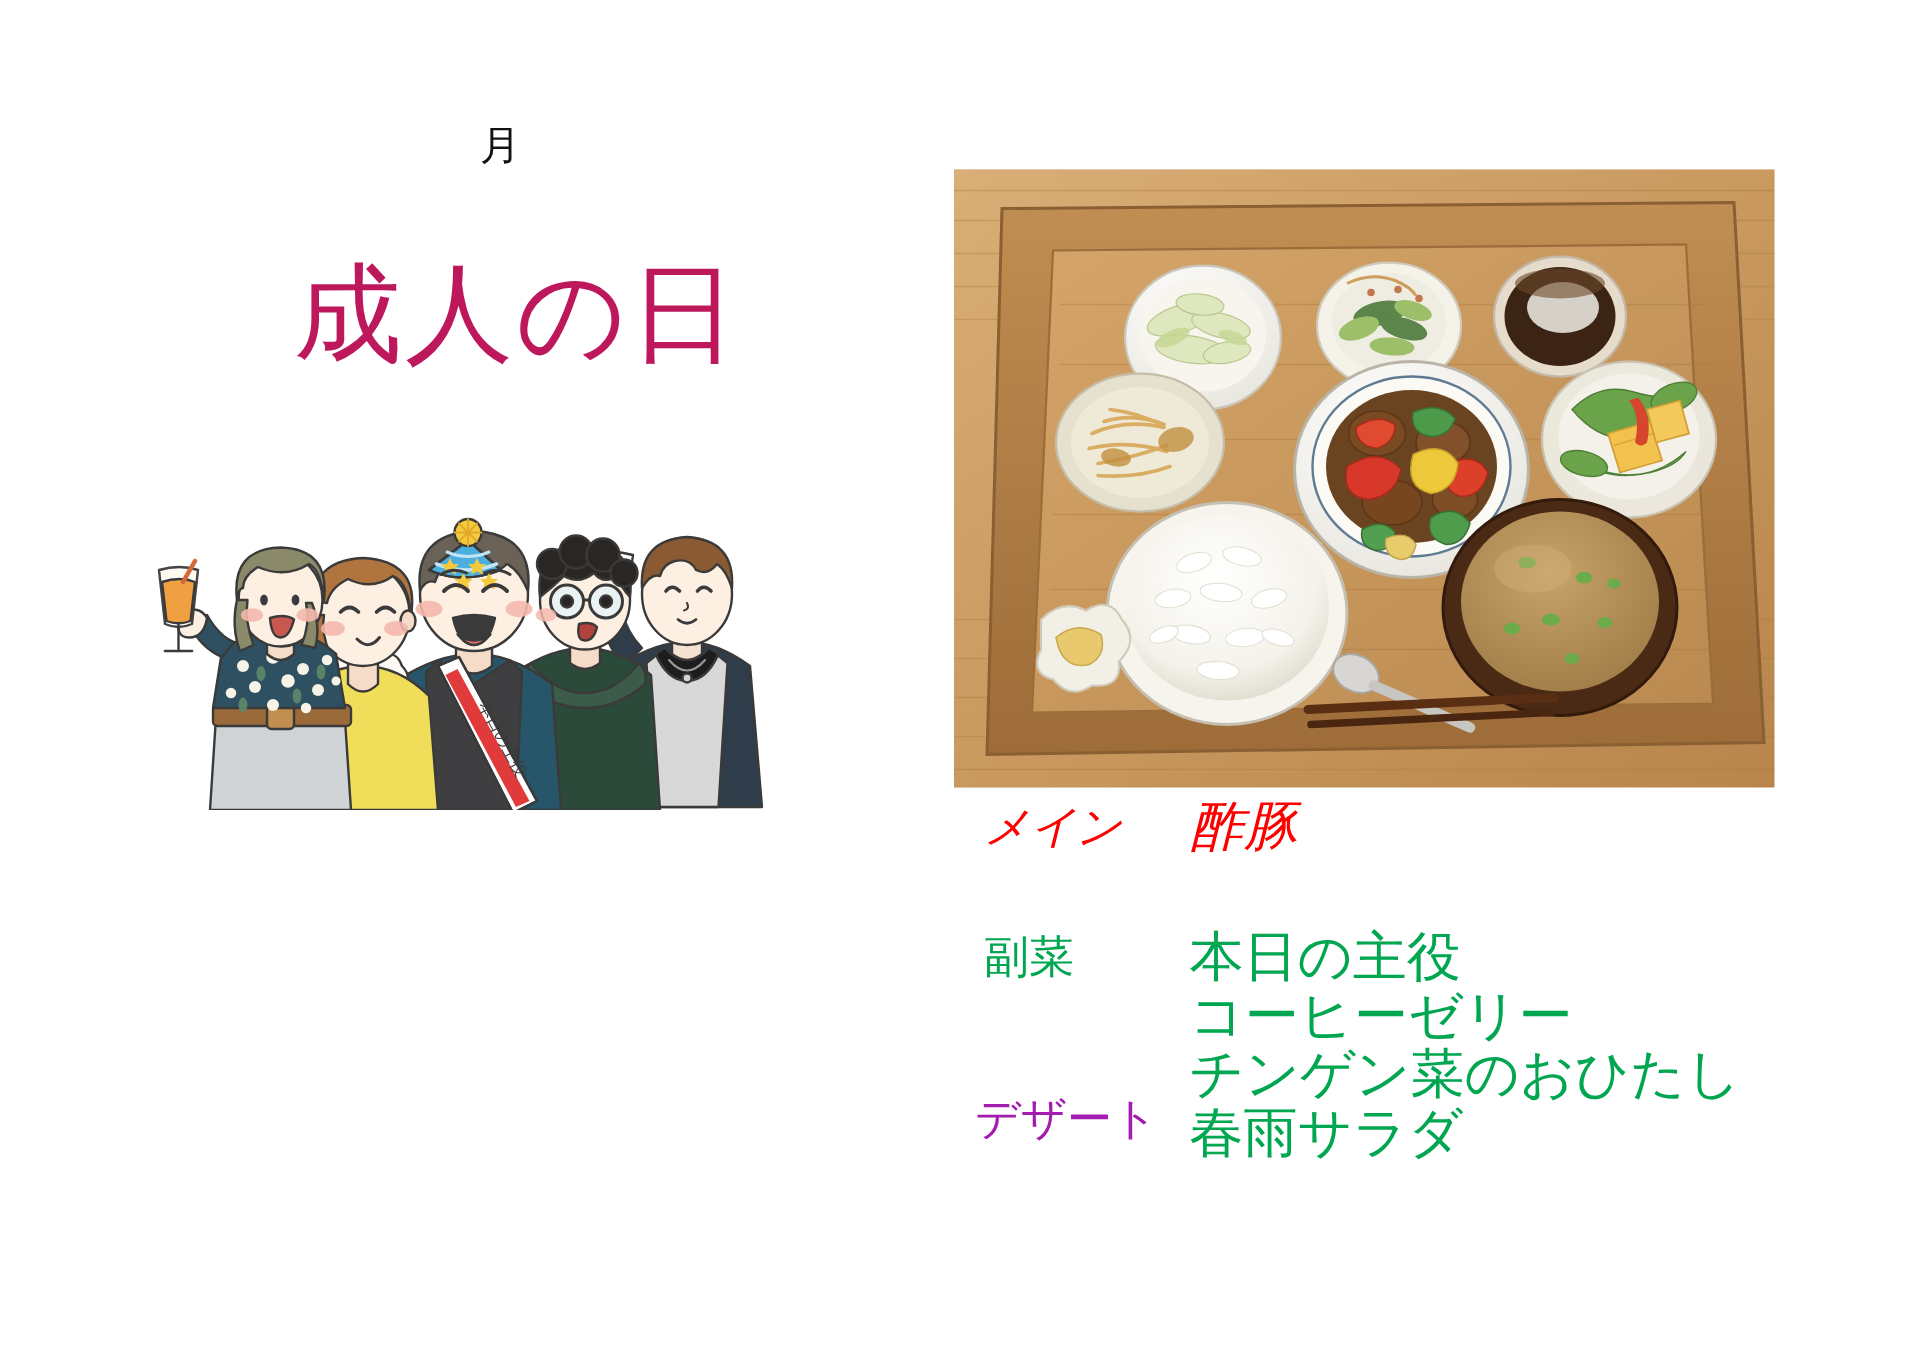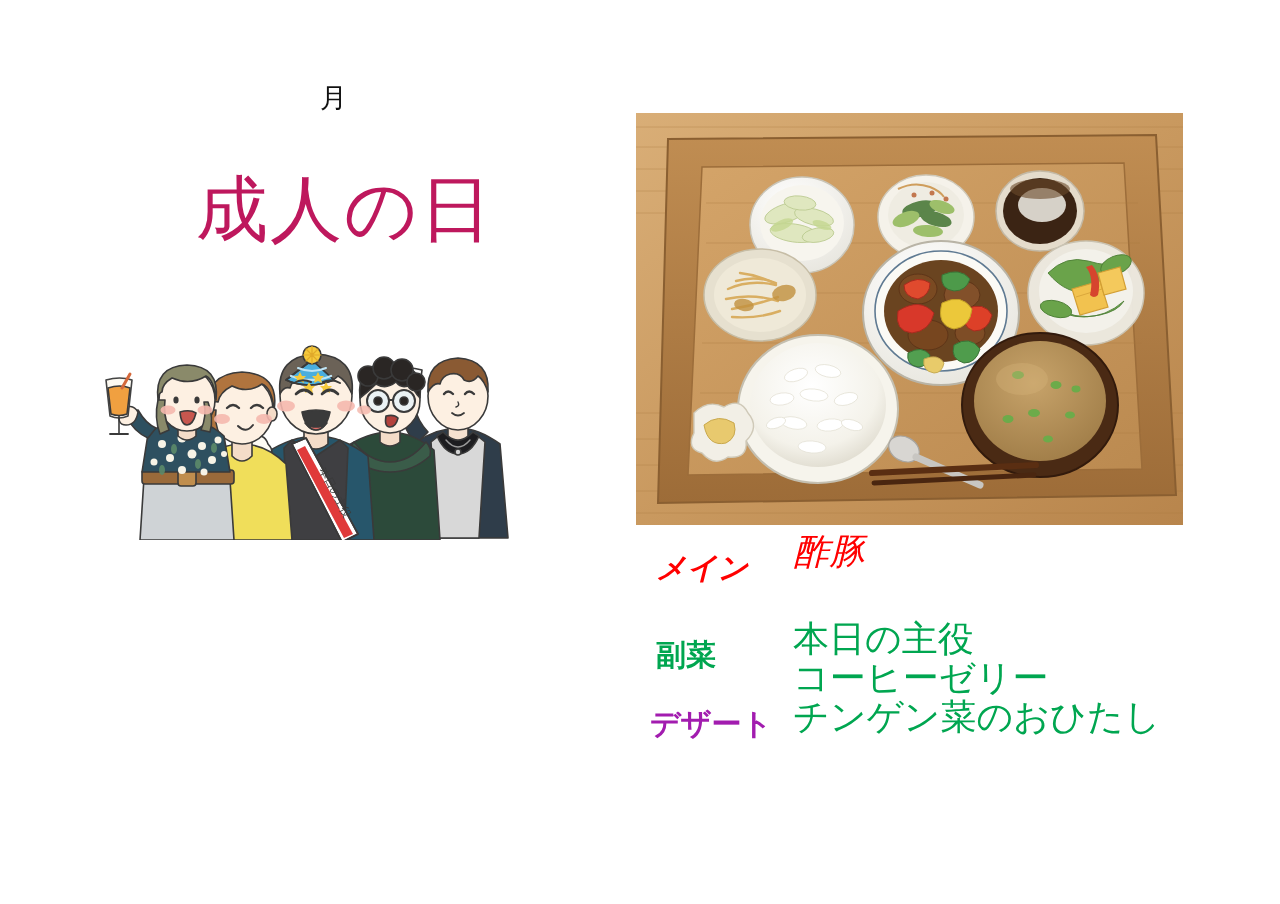--- a/index.html
+++ b/index.html
@@ -87,26 +87,25 @@
     width: 620px;
   }
   .menu-row {
     position: relative;
     height: 39px;
     white-space: nowrap;
   }
   .menu-label {
     position: absolute;
     left: 20px;
-    top: 16px;
+    top: 0;
     font-size: 30px;
     line-height: 38px;
     font-family: "DejaVu Sans", sans-serif;
     white-space: nowrap;
-    font-weight: bold;
   }
   .menu-value {
     position: absolute;
     left: 157px;
     top: 0;
     font-size: 36px;
     line-height: 38px;
     font-family: "DejaVu Sans", sans-serif;
     white-space: nowrap;
   }
@@ -553,20 +552,24 @@
     <div class="menu-row">
       <span class="menu-label c-green"></span>
       <span class="menu-value c-green">コーヒーゼリー</span>
     </div>
 
     <div class="menu-row">
       <span class="menu-label c-green"></span>
       <span class="menu-value c-green">チンゲン菜のおひたし</span>
     </div>
 
+    <div class="menu-row">
+      <span class="menu-label c-green"></span>
+      <span class="menu-value c-green">春雨サラダ</span>
+    </div>
 
     <div class="menu-row">
       <span class="menu-label lbl-dessert c-crimson">デザート</span>
     </div>
 
   </div>
 
 </div>
 
 </body></html>

